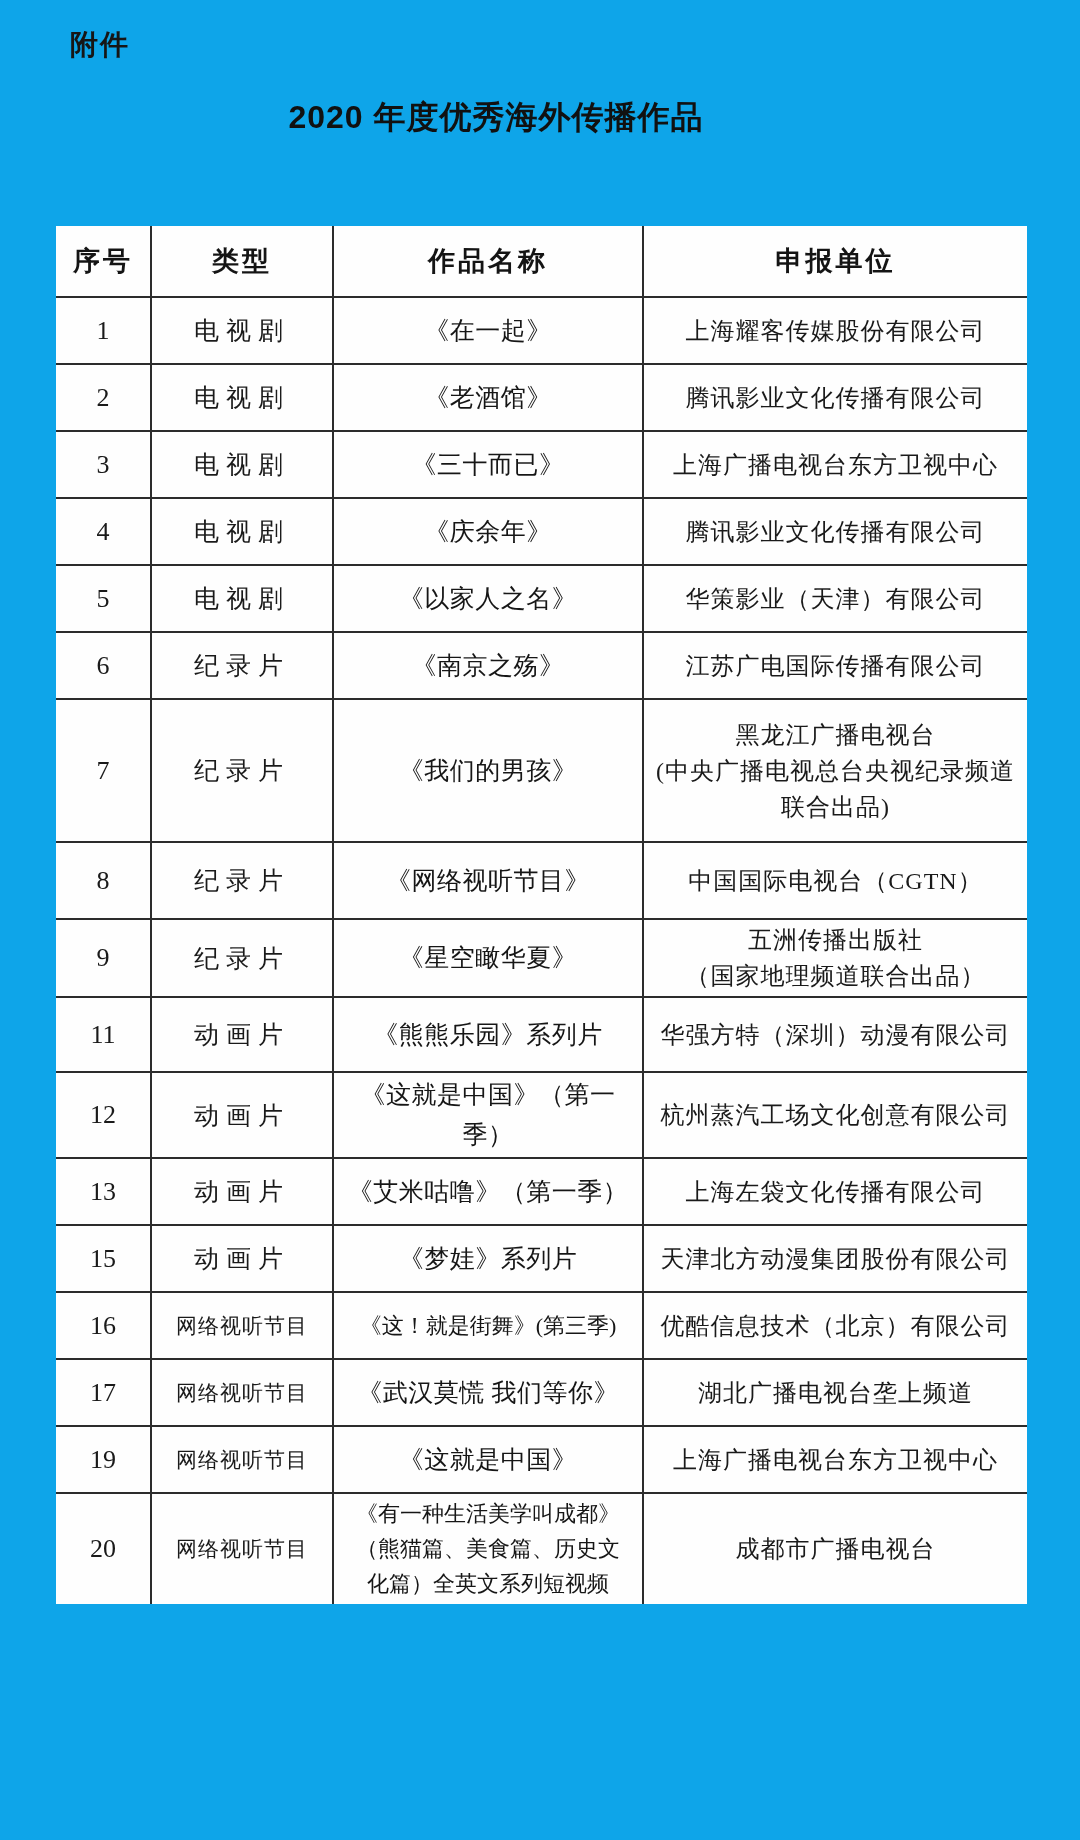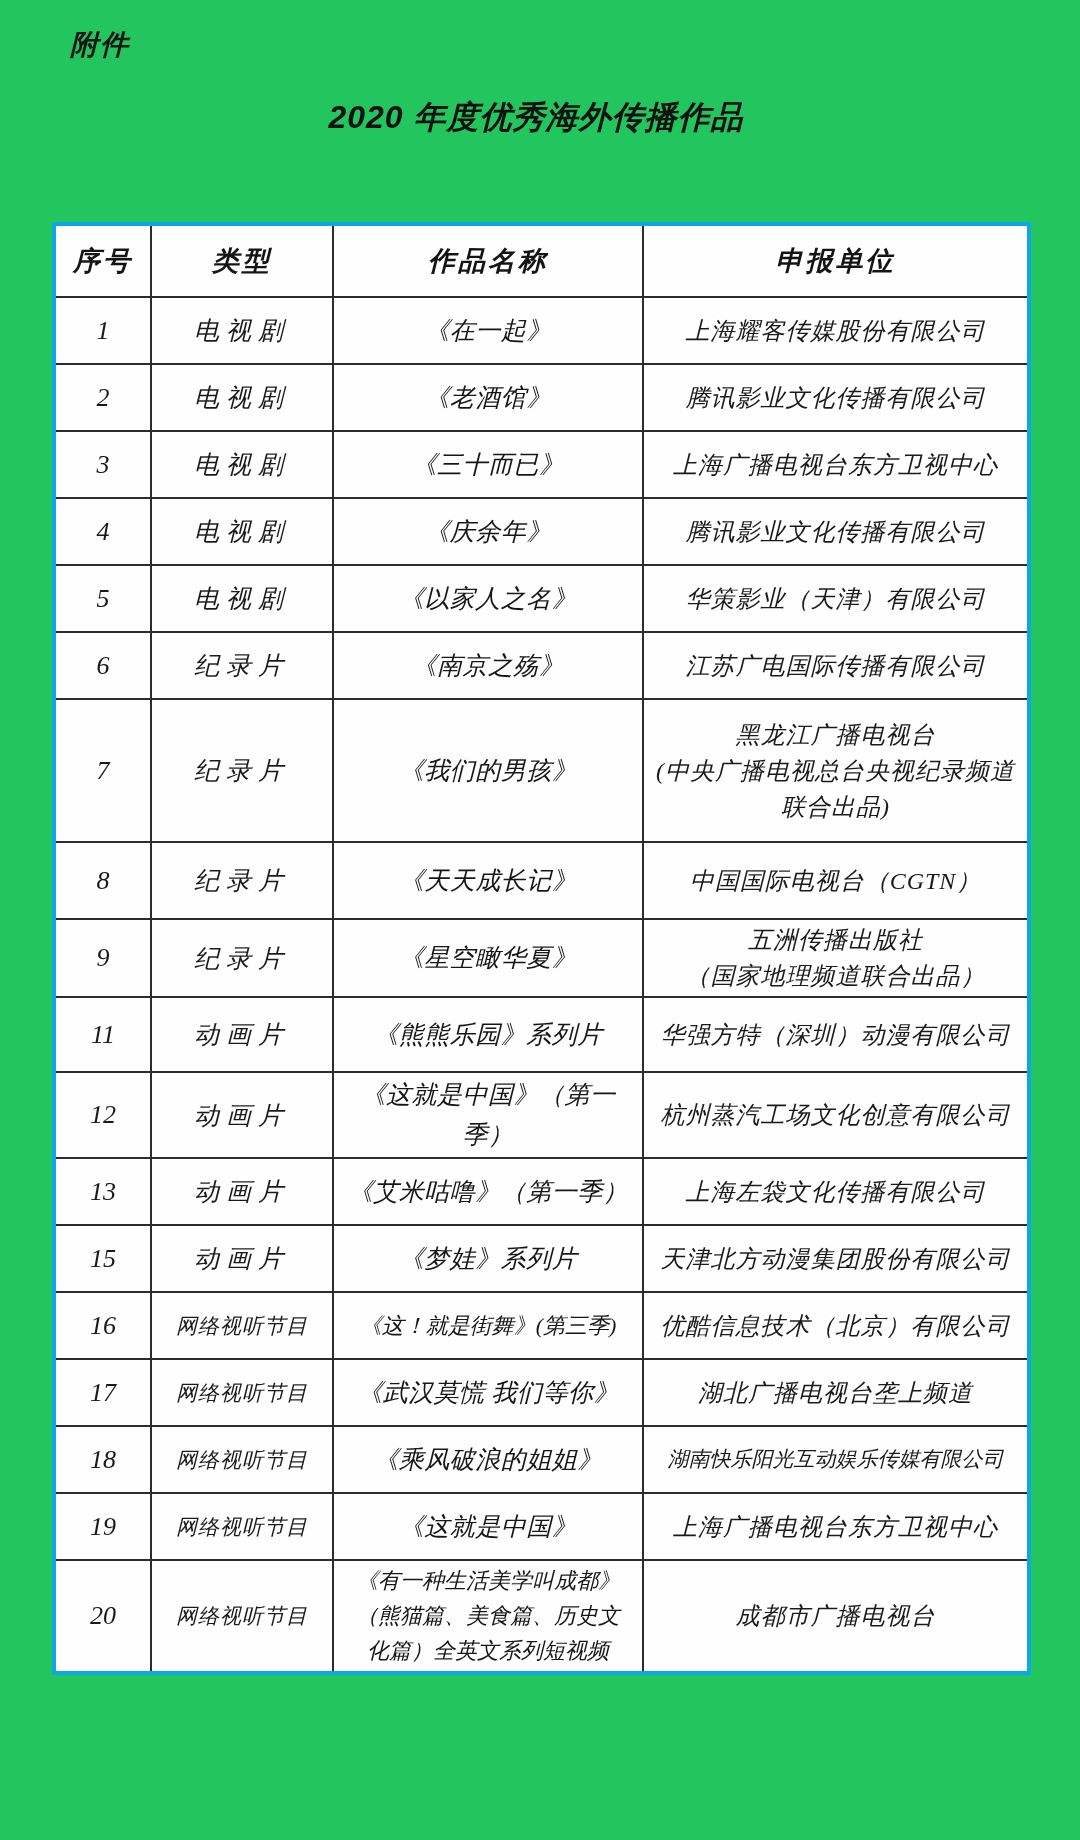--- a/index.html
+++ b/index.html
@@ -3,29 +3,29 @@
 <meta charset="utf-8">
 <style>
   html,body{margin:0;padding:0;}
   body{
     width:1080px;height:1840px;
     background:#f7f7f7;
     font-family:"Liberation Serif","DejaVu Serif",serif;
   }
   .page{
     position:relative;width:1080px;height:1840px;
-    background:#22c55e;color:#1c1c1c;overflow:hidden;font-style:italic;
+    background:#0ea5e9;color:#1c1c1c;overflow:hidden;
   }
   .attachment{
     position:absolute;left:70px;top:26px;
     font-family:"Liberation Sans","DejaVu Sans",sans-serif;
     font-size:28px;font-weight:600;letter-spacing:2px;color:#161616;
   }
   .title-wrap{
-    position:absolute;left:0;top:96px;width:992px;text-align:center;padding-left:40px;
+    position:absolute;left:0;top:96px;width:992px;text-align:center;
   }
   .title{
     margin:0;display:inline-block;
     font-family:"Liberation Sans","DejaVu Sans",sans-serif;
     font-size:32px;font-weight:700;letter-spacing:1px;color:#111;
   }
   table.works{
     position:absolute;left:52px;top:222px;width:975px;
     border-collapse:collapse;table-layout:fixed;
     background:#fefefe;
@@ -121,21 +121,21 @@
           <td class="c-no">7</td>
           <td class="c-type">纪录片</td>
           <td class="c-work">《我们的男孩》</td>
           <td class="c-unit">黑龙江广播电视台
 (中央广播电视总台央视纪录频道
 联合出品)</td>
         </tr>
         <tr>
           <td class="c-no">8</td>
           <td class="c-type">纪录片</td>
-          <td class="c-work">《天天成长记》</td>
+          <td class="c-work">《网络视听节目》</td>
           <td class="c-unit">中国国际电视台（CGTN）</td>
         </tr>
         <tr>
           <td class="c-no">9</td>
           <td class="c-type">纪录片</td>
           <td class="c-work">《星空瞰华夏》</td>
           <td class="c-unit">五洲传播出版社
 （国家地理频道联合出品）</td>
         </tr>
         <tr>
@@ -168,26 +168,20 @@
           <td class="c-work smw">《这！就是街舞》(第三季)</td>
           <td class="c-unit">优酷信息技术（北京）有限公司</td>
         </tr>
         <tr>
           <td class="c-no">17</td>
           <td class="c-type sm">网络视听节目</td>
           <td class="c-work">《武汉莫慌 我们等你》</td>
           <td class="c-unit">湖北广播电视台垄上频道</td>
         </tr>
         <tr>
-          <td class="c-no">18</td>
-          <td class="c-type sm">网络视听节目</td>
-          <td class="c-work">《乘风破浪的姐姐》</td>
-          <td class="c-unit smu">湖南快乐阳光互动娱乐传媒有限公司</td>
-        </tr>
-        <tr>
           <td class="c-no">19</td>
           <td class="c-type sm">网络视听节目</td>
           <td class="c-work">《这就是中国》</td>
           <td class="c-unit">上海广播电视台东方卫视中心</td>
         </tr>
         <tr>
           <td class="c-no">20</td>
           <td class="c-type sm">网络视听节目</td>
           <td class="c-work smw">《有一种生活美学叫成都》
 （熊猫篇、美食篇、历史文

